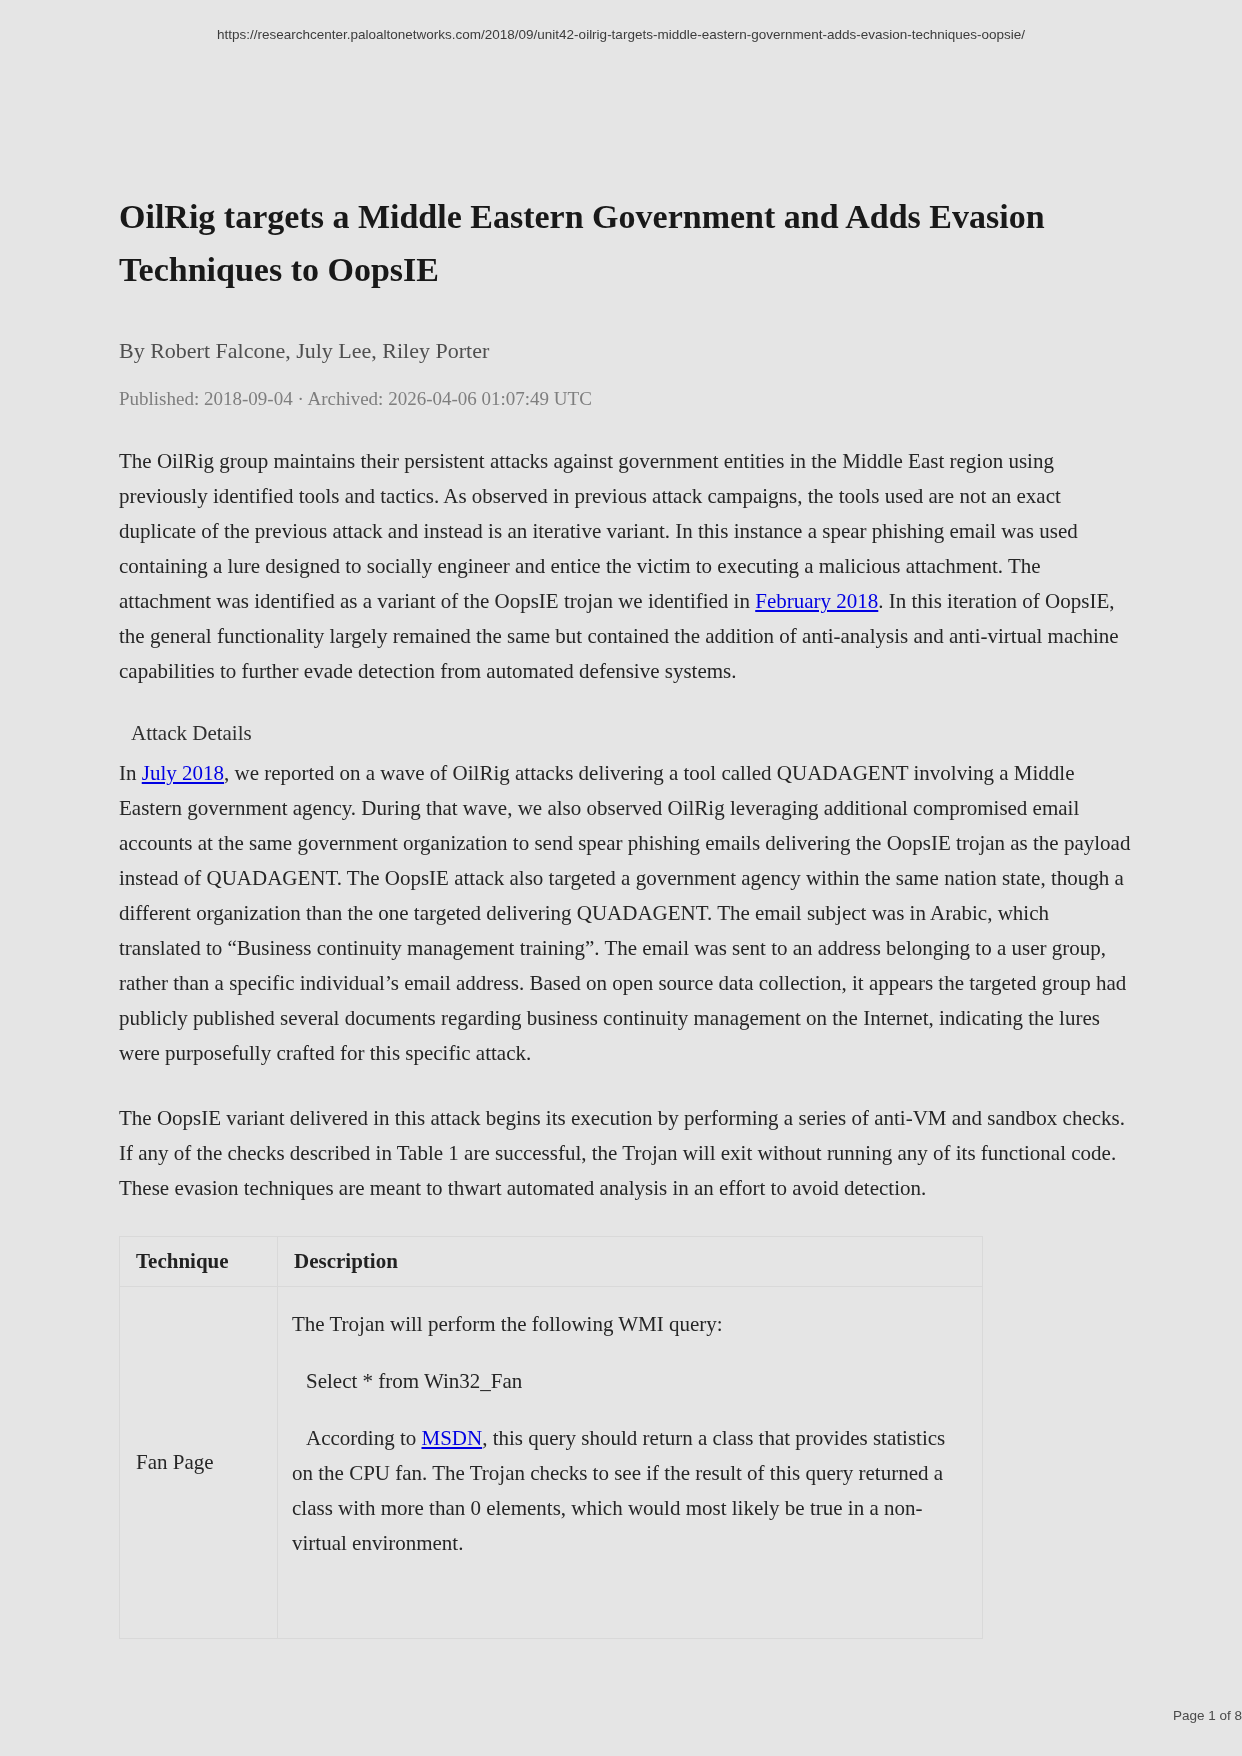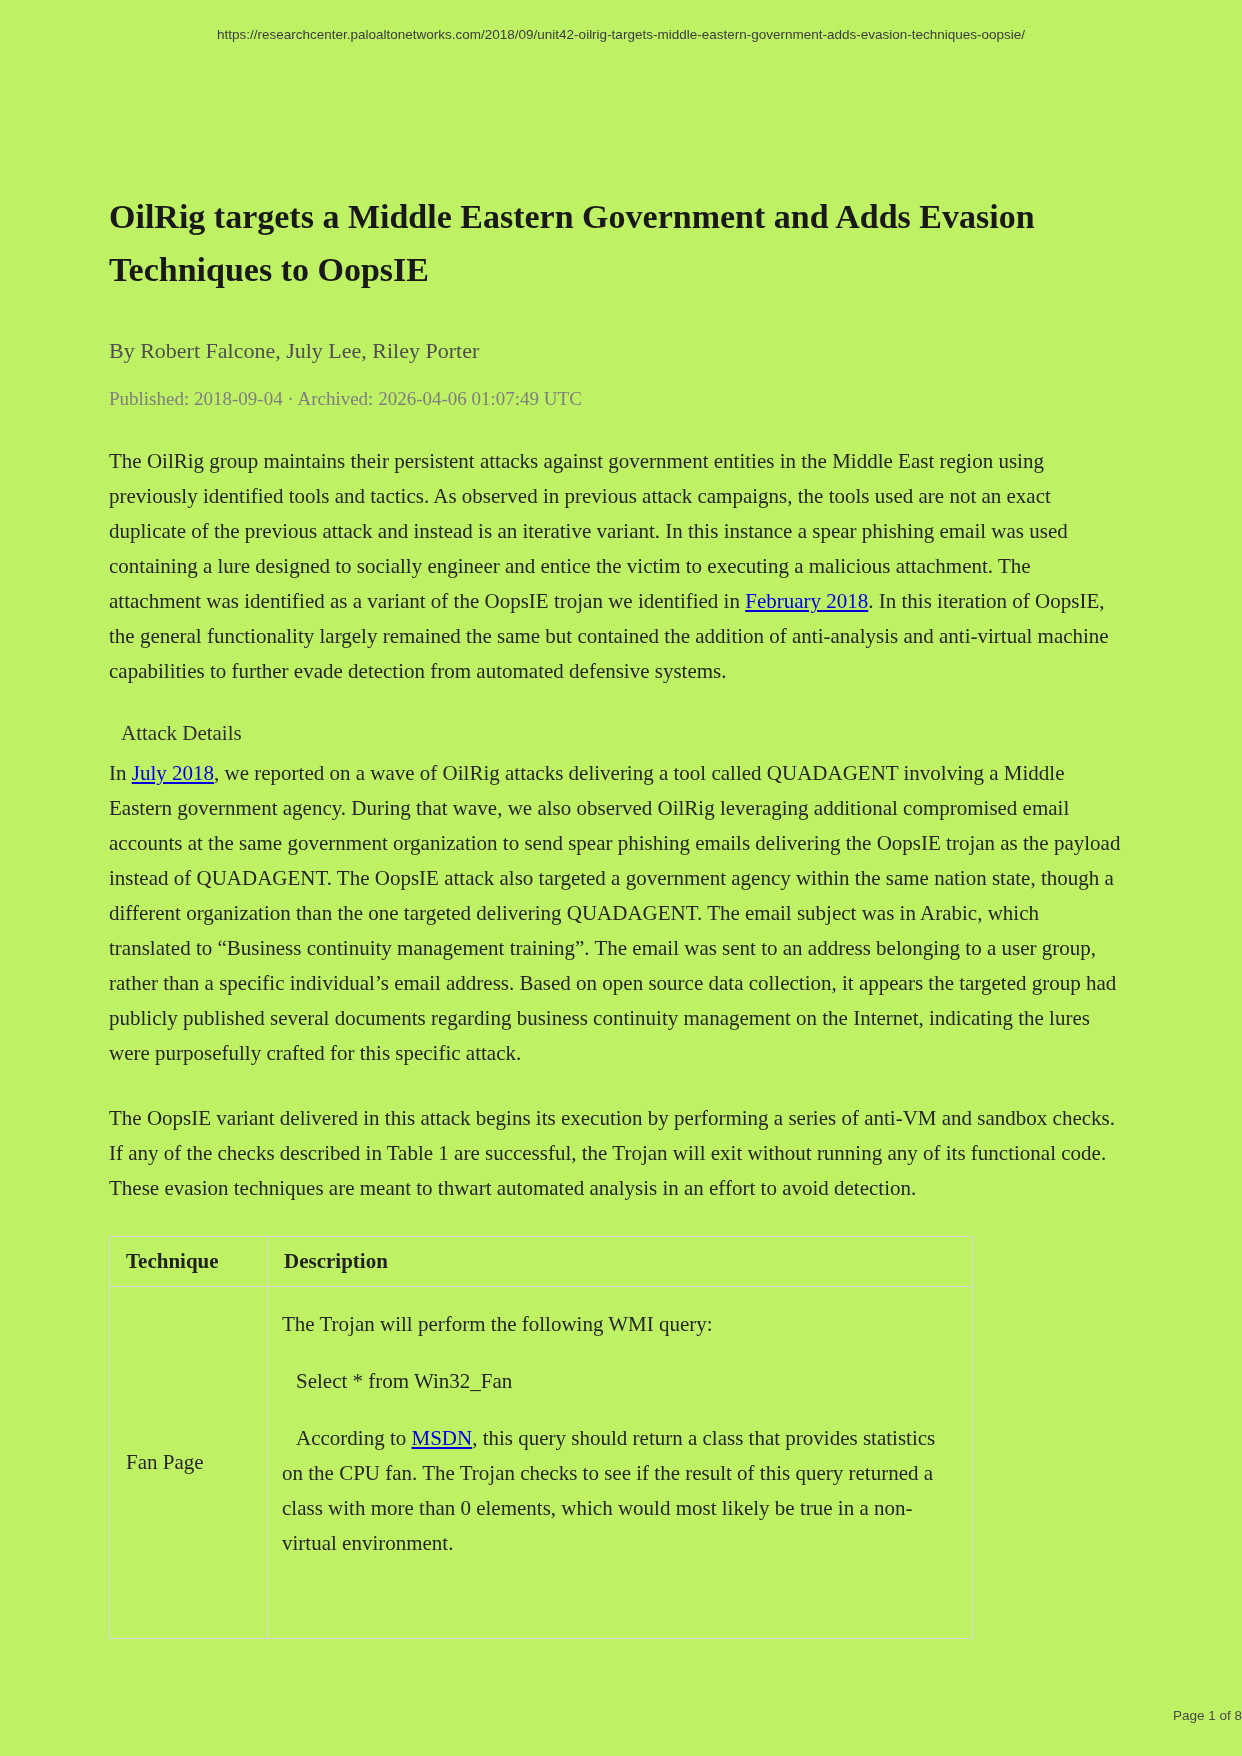--- a/index.html
+++ b/index.html
@@ -1,37 +1,37 @@
 <!DOCTYPE html>
 <html><head>
 <meta charset="utf-8">
 <style>
   * { box-sizing: border-box; }
   html, body { margin: 0; padding: 0; background: #ffffff; }
   .page {
     position: relative;
     width: 1242px;
     height: 1756px;
-    background: #bef264;
+    background: #e5e5e5;
     overflow: hidden;
     font-family: "Liberation Serif", serif;
   }
   .url-header {
     position: absolute;
     top: 27px;
     left: 0;
     right: 0;
     text-align: center;
     font-family: "Liberation Sans", sans-serif;
     font-size: 13.5px;
     color: #3c3c3c;
   }
   .content {
     position: absolute;
-    left: 109px;
+    left: 119px;
     top: 190px;
     width: 1020px;
   }
   .article-title {
     width: 1012px;
     margin: 0 0 42px 0;
     font-size: 34px;
     line-height: 53px;
     font-weight: 700;
     color: #191919;

